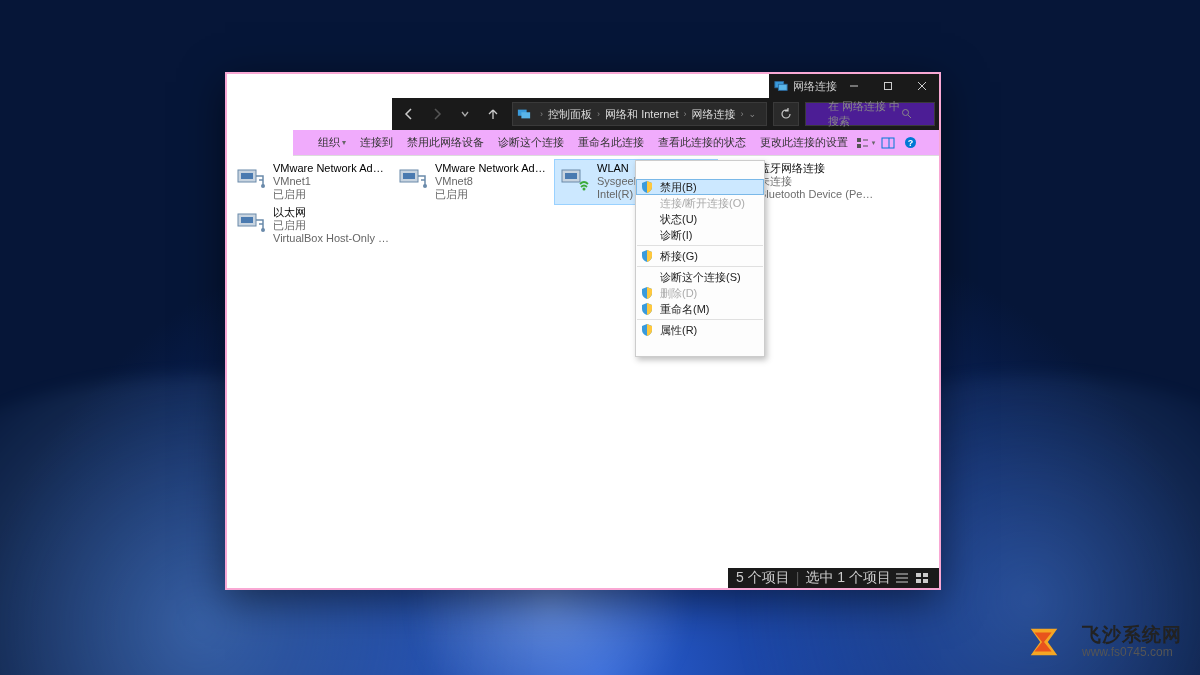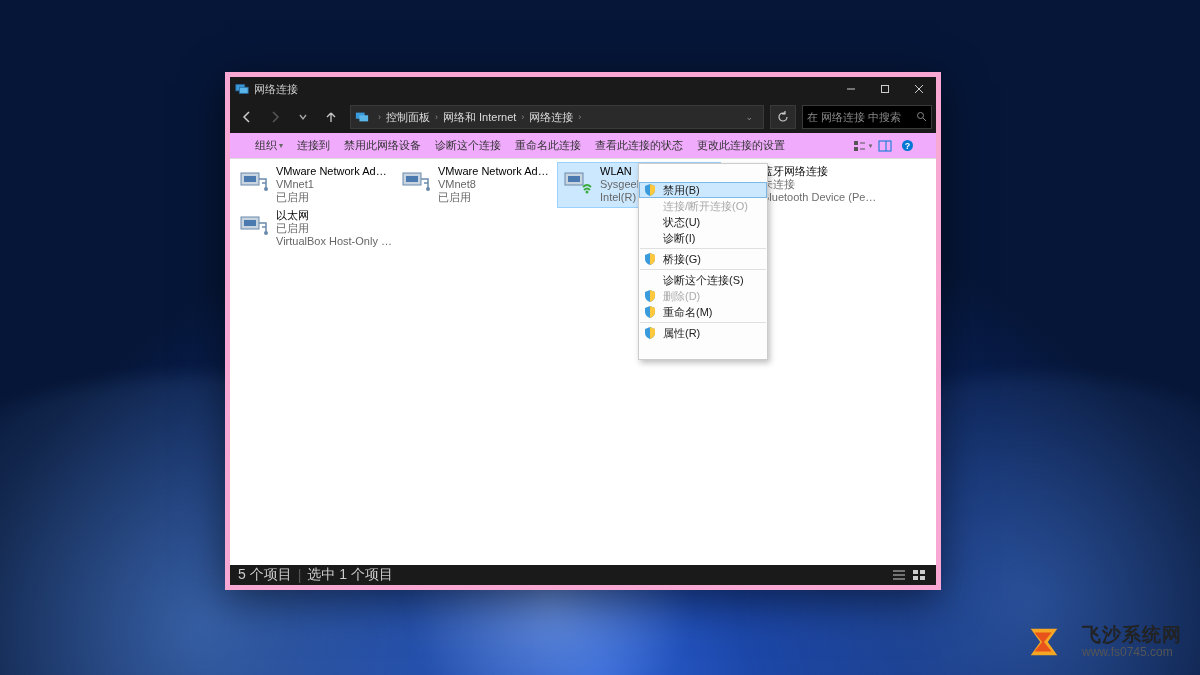--- a/index.html
+++ b/index.html
@@ -3,36 +3,36 @@
 <meta charset="utf-8">
 <style>
   * { box-sizing: border-box; margin: 0; padding: 0; font-family: "Segoe UI", "Microsoft YaHei", sans-serif; }
   body { width: 1200px; height: 675px; overflow: hidden; position: relative; background: #0a1a3a; }
   .desktop-bg { position: absolute; inset: 0; background: radial-gradient(ellipse 900px 700px at 50% 100%, #2a5fd4 0%, #0e2e7a 35%, #061638 70%); }
   .bloom { position: absolute; border-radius: 50%; filter: blur(8px); }
   .b1 { width: 800px; height: 500px; left: -200px; bottom: -200px; background: radial-gradient(circle, rgba(120,180,255,0.4), transparent 70%); }
   .b2 { width: 700px; height: 450px; right: -180px; bottom: -150px; background: radial-gradient(circle, rgba(100,160,255,0.35), transparent 70%); }
   .b3 { width: 400px; height: 250px; left: 350px; bottom: -50px; background: radial-gradient(circle, rgba(180,210,255,0.45), transparent 60%); }
 
-  .window { position: absolute; left: 225px; top: 72px; width: 716px; height: 518px; background: #fff; border: 5px solid #f9a8d4; box-shadow: 0 10px 40px rgba(0,0,0,0.5); display: flex; flex-direction: column; }
+  .window { position: absolute; left: 225px; top: 72px; width: 716px; height: 518px; background: #fff; border: 2px solid #f9a8d4; box-shadow: 0 10px 40px rgba(0,0,0,0.5); display: flex; flex-direction: column; align-items: flex-end; }
   .titlebar { height: 24px; background: #1a1a1a; display: flex; align-items: center; color: #ccc; font-size: 11px; }
   .titlebar .tico { width: 14px; height: 14px; margin: 0 5px; display: inline-flex; }
   .titlebar .spacer { flex: 1; }
   .tb-btn { width: 34px; height: 24px; display: flex; align-items: center; justify-content: center; color: #ccc; }
   .tb-btn svg { width: 10px; height: 10px; }
 
   .navbar { height: 32px; background: #1a1a1a; display: flex; align-items: center; padding: 0 4px; gap: 2px; }
   .nav-btn { width: 26px; height: 26px; display: flex; align-items: center; justify-content: center; color: #aaa; }
   .nav-btn.disabled { color: #555; }
   .breadcrumb { flex: 1; height: 24px; background: #2a2a2a; border: 1px solid #3a3a3a; margin: 0 4px; display: flex; align-items: center; color: #ddd; font-size: 11px; padding: 0 4px; gap: 2px; }
   .breadcrumb .bico { width: 14px; height: 14px; margin-right: 4px; display:inline-flex; }
   .breadcrumb .sep { color: #888; margin: 0 3px; font-size: 9px; }
   .bc-end { margin-left: auto; color: #888; font-size: 9px; padding-right: 6px; }
   .refresh-btn { width: 26px; height: 24px; background: #2a2a2a; border: 1px solid #3a3a3a; display: flex; align-items: center; justify-content: center; color: #ccc; margin-right: 4px; }
-  .searchbox { width: 130px; height: 24px; background: #000000; border: 1px solid #3a3a3a; display: flex; align-items: center; color: #888; font-size: 11px; padding: 0 4px; }
+  .searchbox { width: 130px; height: 24px; background: #4c1d95; border: 1px solid #3a3a3a; display: flex; align-items: center; color: #888; font-size: 11px; padding: 0 22px; }
   .searchbox .sico { margin-left: auto; }
 
   .toolbar { height: 26px; background: #f0abfc; border-bottom: 1px solid #dcdcdc; display: flex; align-items: center; font-size: 11px; color: #333; padding: 0 18px; }
   .toolbar .ti { padding: 0 7px; height: 100%; display: flex; align-items: center; gap: 2px; cursor: default; }
   .toolbar .dd { font-size: 8px; color: #666; }
   .toolbar .tspacer { flex: 1; }
   .toolbar .ticon { width: 22px; display: flex; align-items: center; justify-content: center; height: 100%; }
 
   .content { flex: 1; background: #fff; position: relative; overflow: hidden; }
   .adapters { display: flex; flex-wrap: wrap; align-content: flex-start; padding: 4px; }

